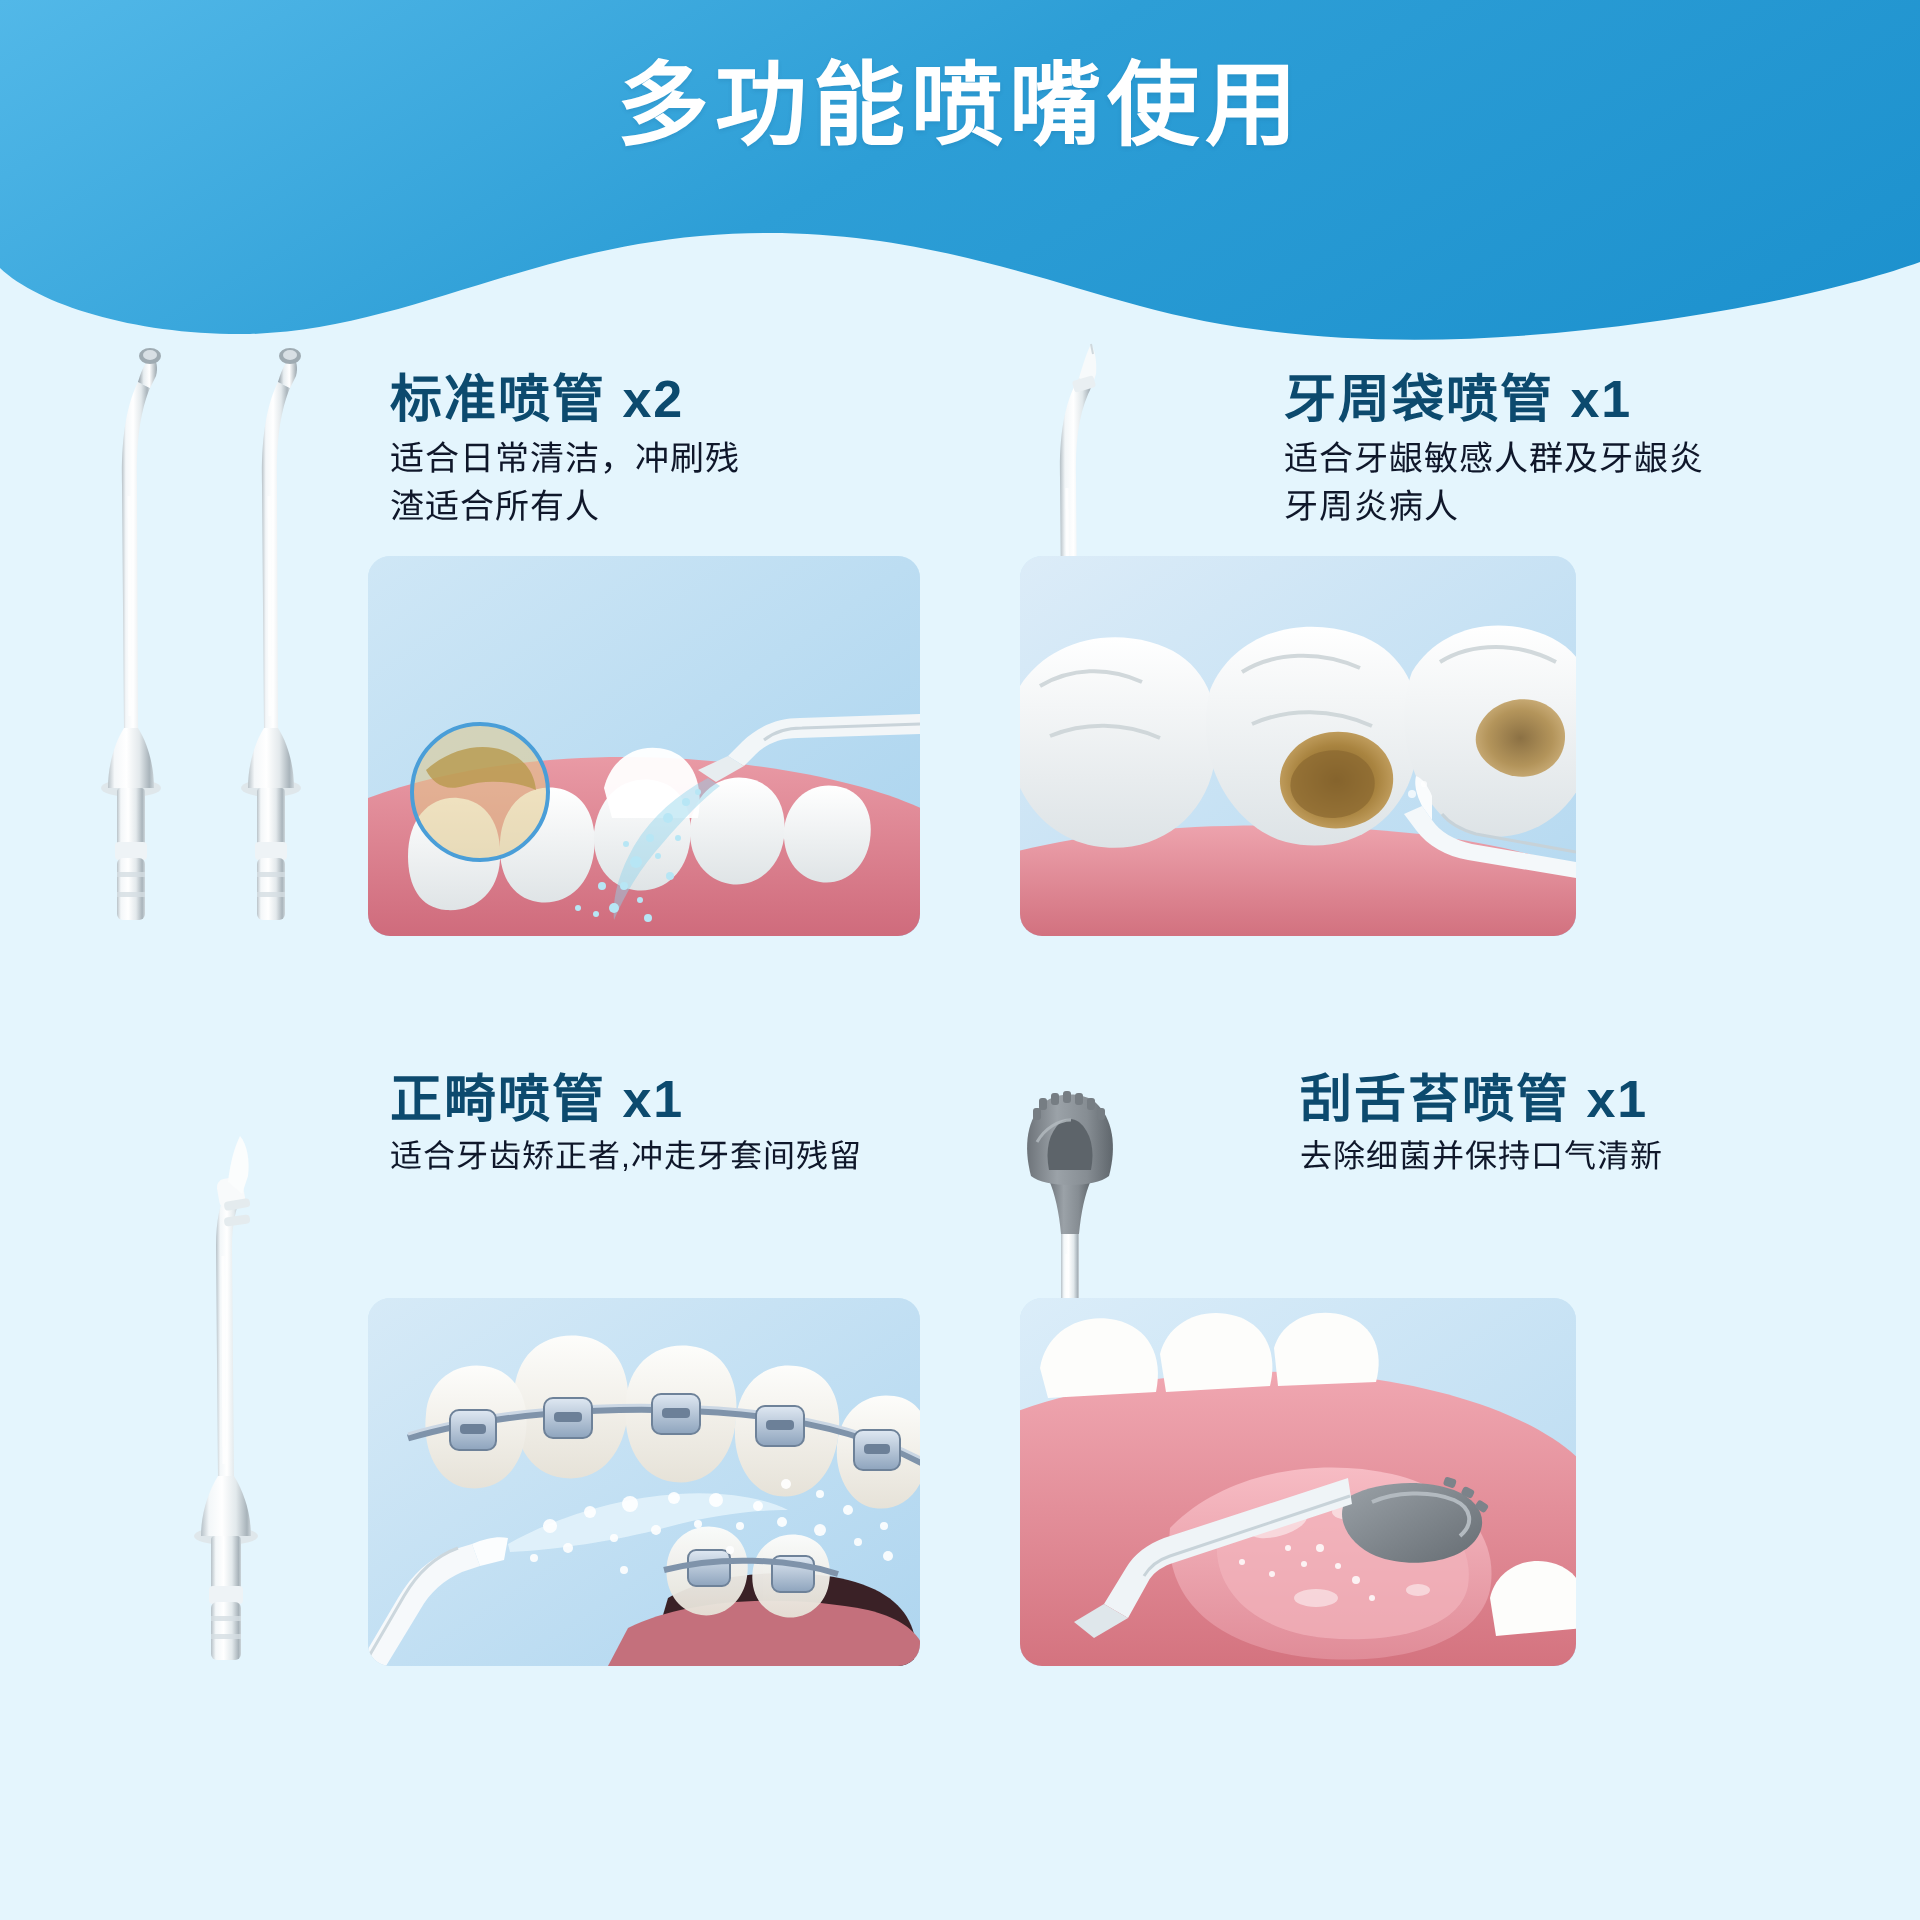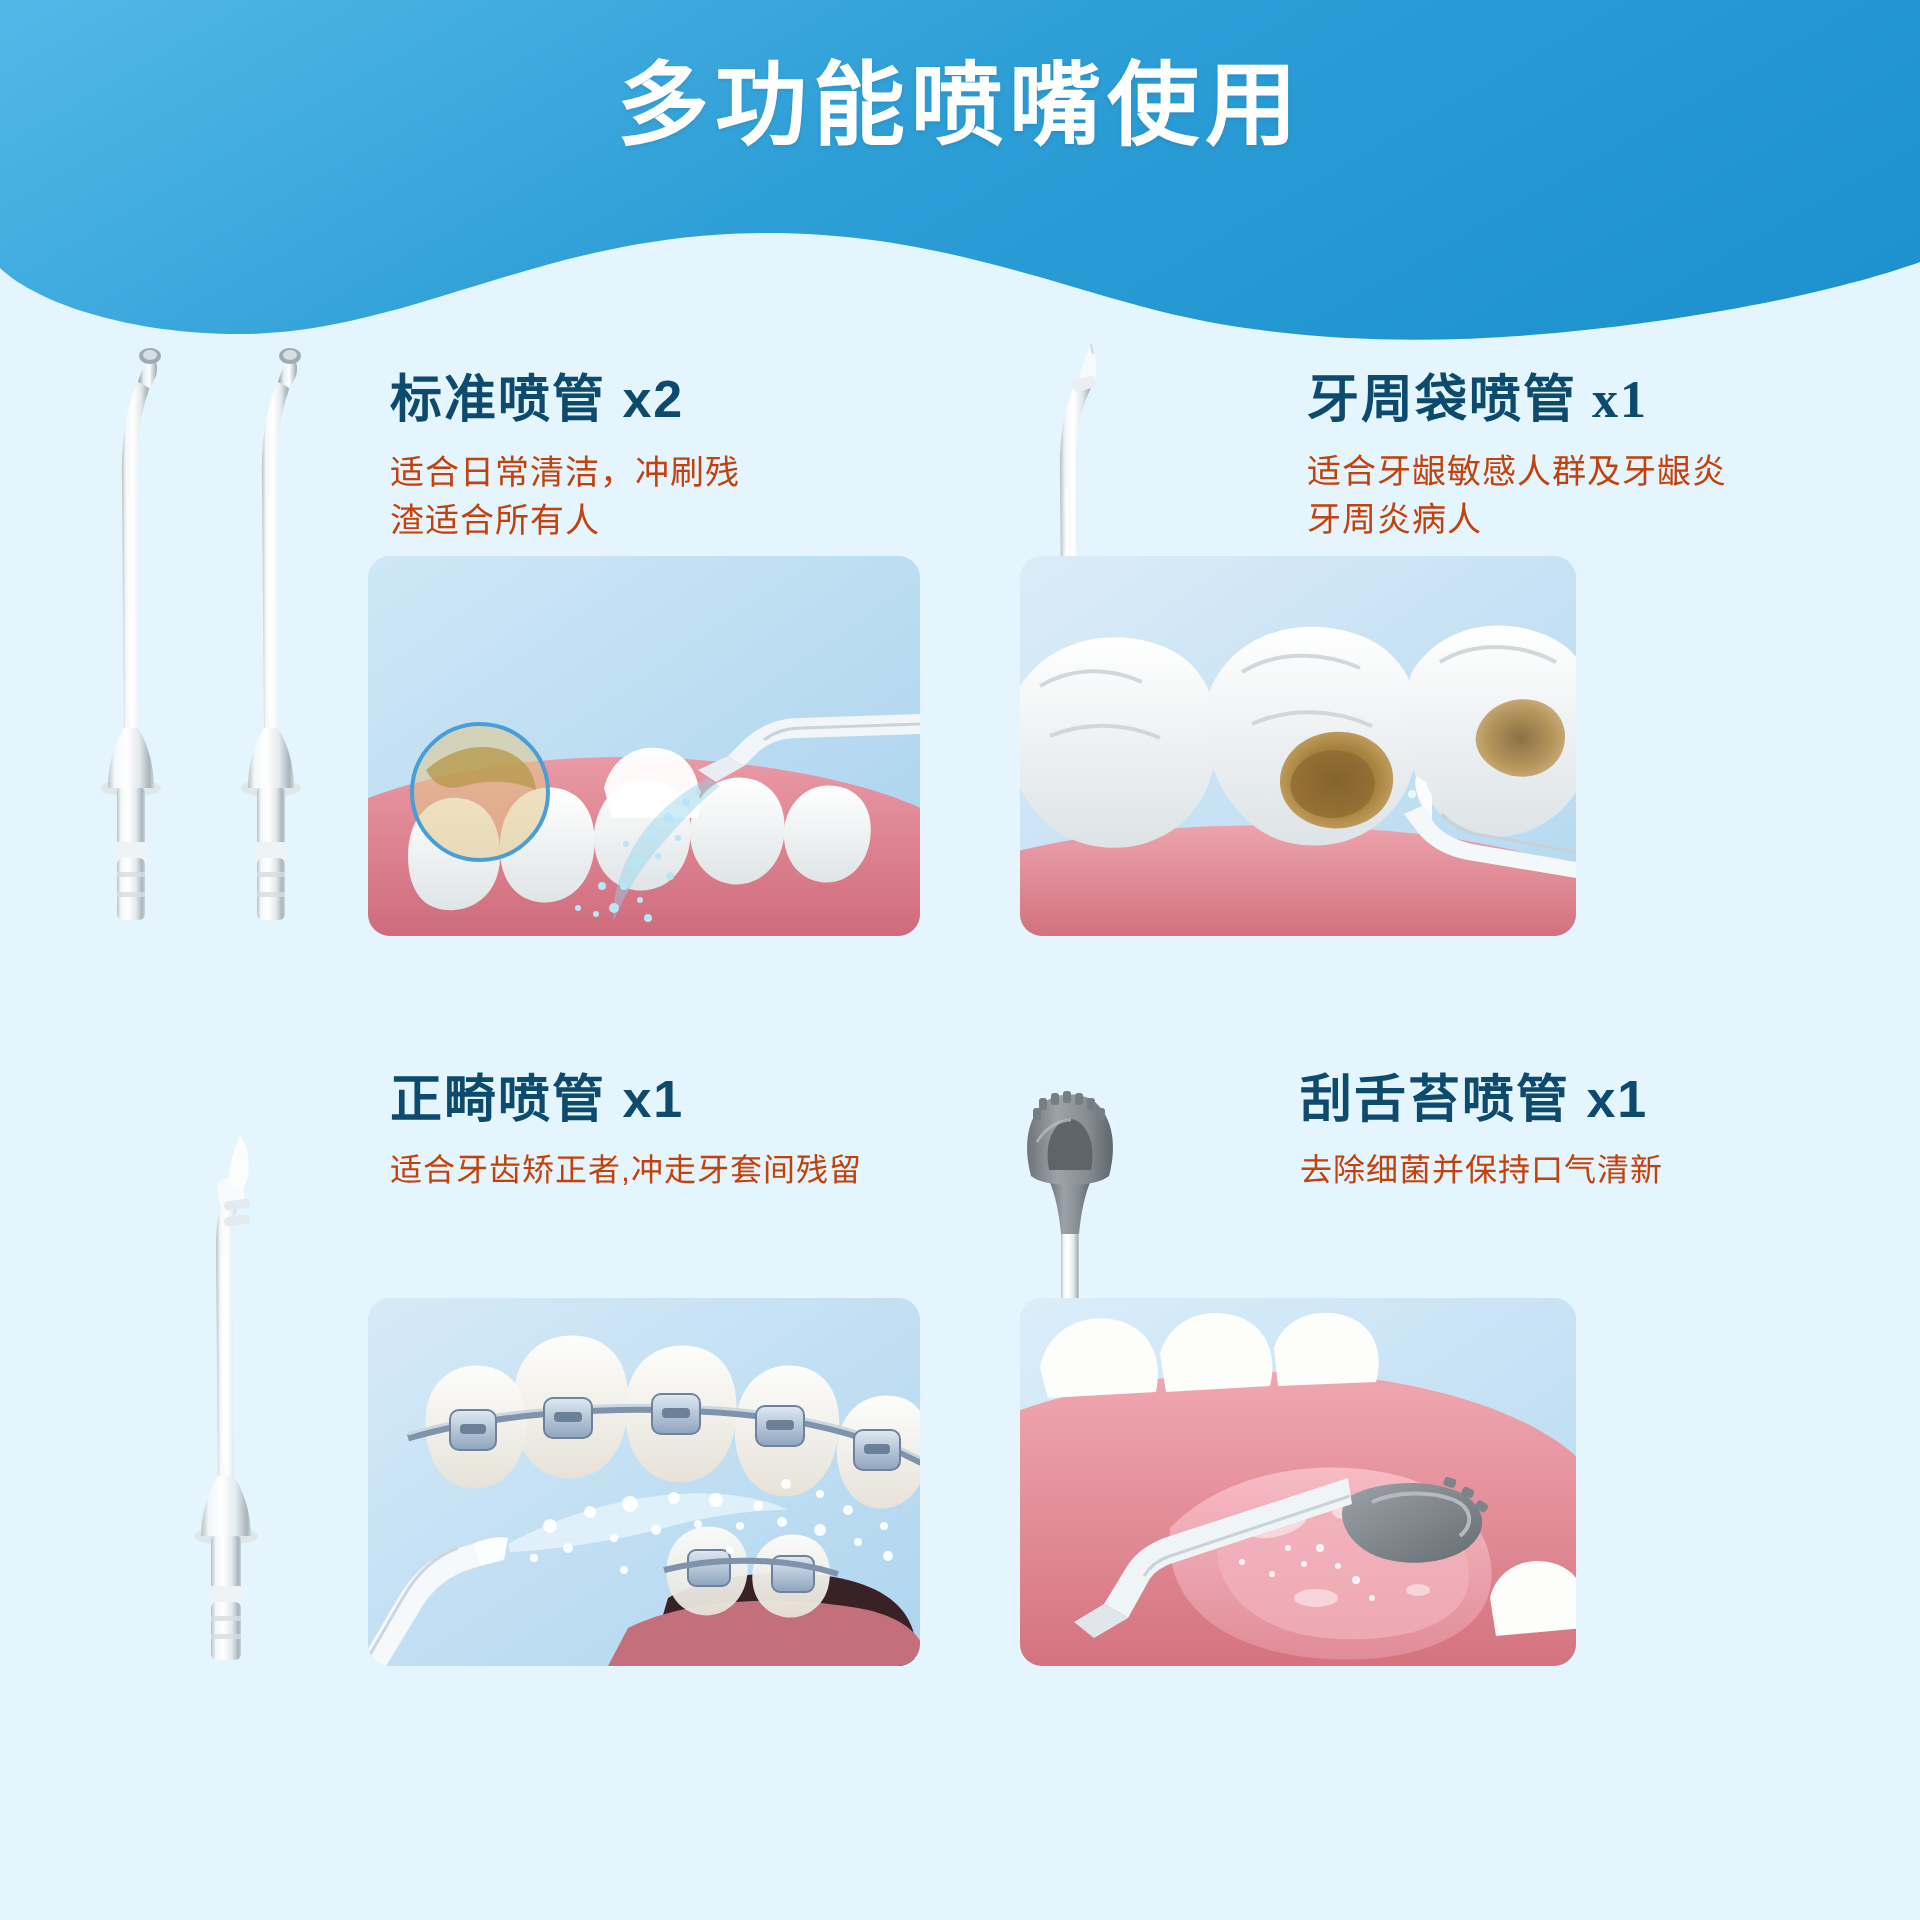--- a/index.html
+++ b/index.html
@@ -50,22 +50,22 @@
   .nozzles{position:absolute;left:0;top:0;width:290px;height:690px;}
   .noz-wrap{position:absolute;bottom:110px;}
 
   
   .txt{position:absolute;left:300px;top:10px;width:530px;}
   .card-title{
     font-size:52px;font-weight:bold;color:#0c4a6e;letter-spacing:2px;
     line-height:1.15;white-space:nowrap;
   }
   .card-desc{
-    margin-top:18px;
-    font-size:34px;color:#c2410c;line-height:1.42;letter-spacing:1px;
+    margin-top:4px;
+    font-size:34px;color:#0f172a;line-height:1.42;letter-spacing:1px;
     font-weight:normal;
   }
   .card.c3 .card-desc, .card.c4 .card-desc{font-size:32px;white-space:nowrap}
 
   
   .photo{
     position:absolute;
     width:552px;height:380px;
     border-radius:22px;
     overflow:hidden;
@@ -256,21 +256,21 @@
               <path d="M27,386 L25,140 C24,96 30,62 44,40 L57,48 C45,70 40,100 41,140 L43,386 Z" fill="url(#g-tube2)"></path>
 
               <path d="M44,40 C48,26 52,14 56,6 C60,12 62,24 61,36 L57,48 Z" fill="#f7fafb"></path>
               <path d="M56,6 L58,16" stroke="#cfd8dd" stroke-width="2"></path>
               <rect x="38" y="40" width="22" height="12" rx="3" fill="#e9eff2" transform="rotate(-16 49 46)"></rect>
               <path d="M32,150 L33,372" stroke="#ffffff" stroke-width="3" opacity=".85"></path>
             </svg>
           </div>
         </div>
 
-        <div class="txt" style="left:297px;font-family:Liberation Serif, serif;">
+        <div class="txt" style="left:274px;">
           <div class="card-title">牙周袋喷管 x1</div>
           <div class="card-desc">
             <div>适合牙龈敏感人群及牙龈炎</div>
             <div>牙周炎病人</div>
           </div>
         </div>
 
         <div class="photo">
           <svg class="ph-svg" viewBox="0 0 556 380" preserveAspectRatio="xMidYMid slice">
             <defs>

